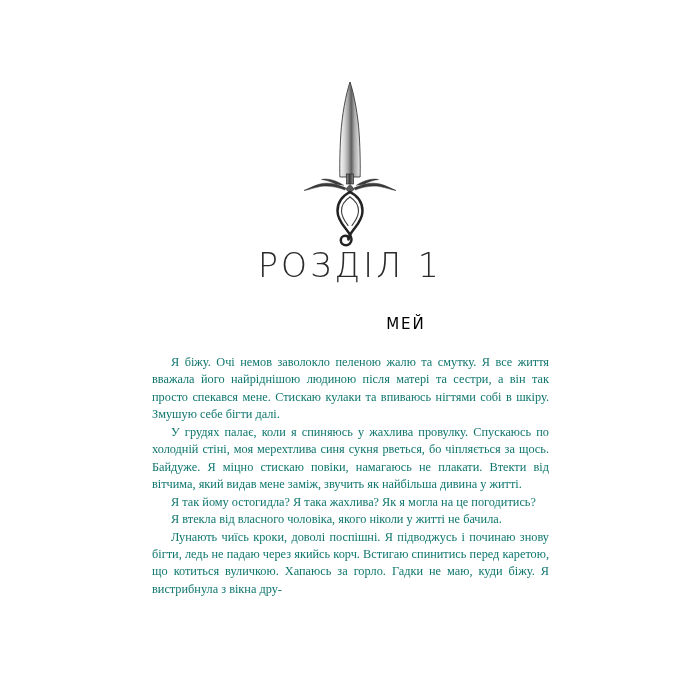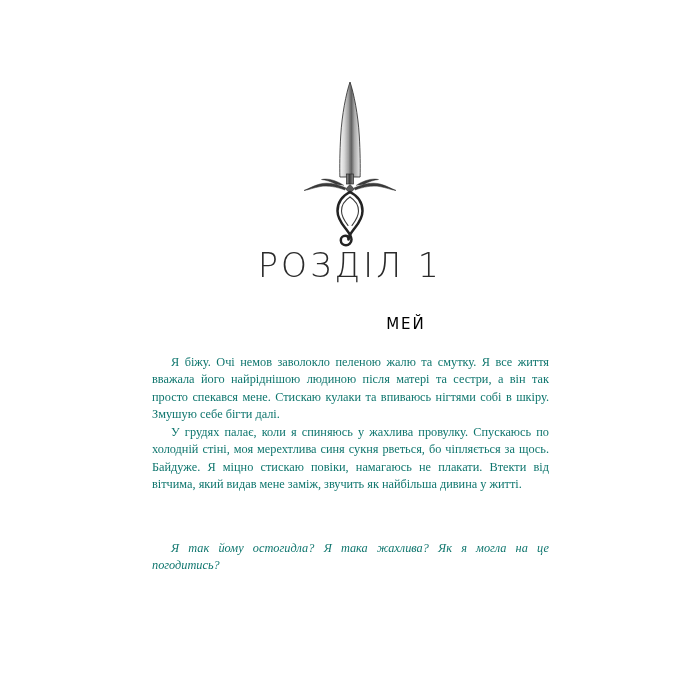--- a/index.html
+++ b/index.html
@@ -81,22 +81,20 @@
     text-align: justify;
     text-justify: inter-word;
     -webkit-hyphens: none;
     hyphens: none;
   }
   .body-text p {
     margin: 0;
     text-indent: 19px;
   }
   .body-text p.italic {
-    font-style: italic;
-    margin-top: 46px;
   }
 </style>
 </head>
 <body>
 
 <div class="page">
 
   <div class="ornament">
     <svg width="120" height="170" viewBox="0 0 120 170" xmlns="http://www.w3.org/2000/svg">
       <defs>
@@ -173,15 +171,17 @@
   </div>
 
   <div class="chapter-title">РОЗДІЛ 1</div>
 
   <div class="chapter-subtitle">МЕЙ</div>
 
   <div class="body-text">
     <p>Я біжу. Очі немов заволокло пеленою жалю та смутку. Я все життя вважала його найріднішою людиною після матері та сестри, а він так просто спекався мене. Стискаю кулаки та впиваюсь нігтями собі в шкіру. Змушую себе бігти далі.</p>
     <p>У грудях палає, коли я спиняюсь у жахлива провулку. Спускаюсь по холодній стіні, моя мерехтлива синя сукня рветься, бо чіпляється за щось. Байдуже. Я міцно стискаю повіки, намагаюсь не плакати. Втекти від вітчима, який видав мене заміж, звучить як найбільша дивина у житті.</p>
     <p class="italic">Я так йому остогидла? Я така жахлива? Як я могла на це погодитись?</p>
+    <p>Я втекла від власного чоловіка, якого ніколи у житті не бачила.</p>
+    <p>Лунають чиїсь кроки, доволі поспішні. Я підводжусь і починаю знову бігти, ледь не падаю через якийсь корч. Встигаю спинитись перед каретою, що котиться вуличкою. Хапаюсь за горло. Гадки не маю, куди біжу. Я вистрибнула з вікна дру-</p>
   </div>
 
 </div>
 
 </body></html>

